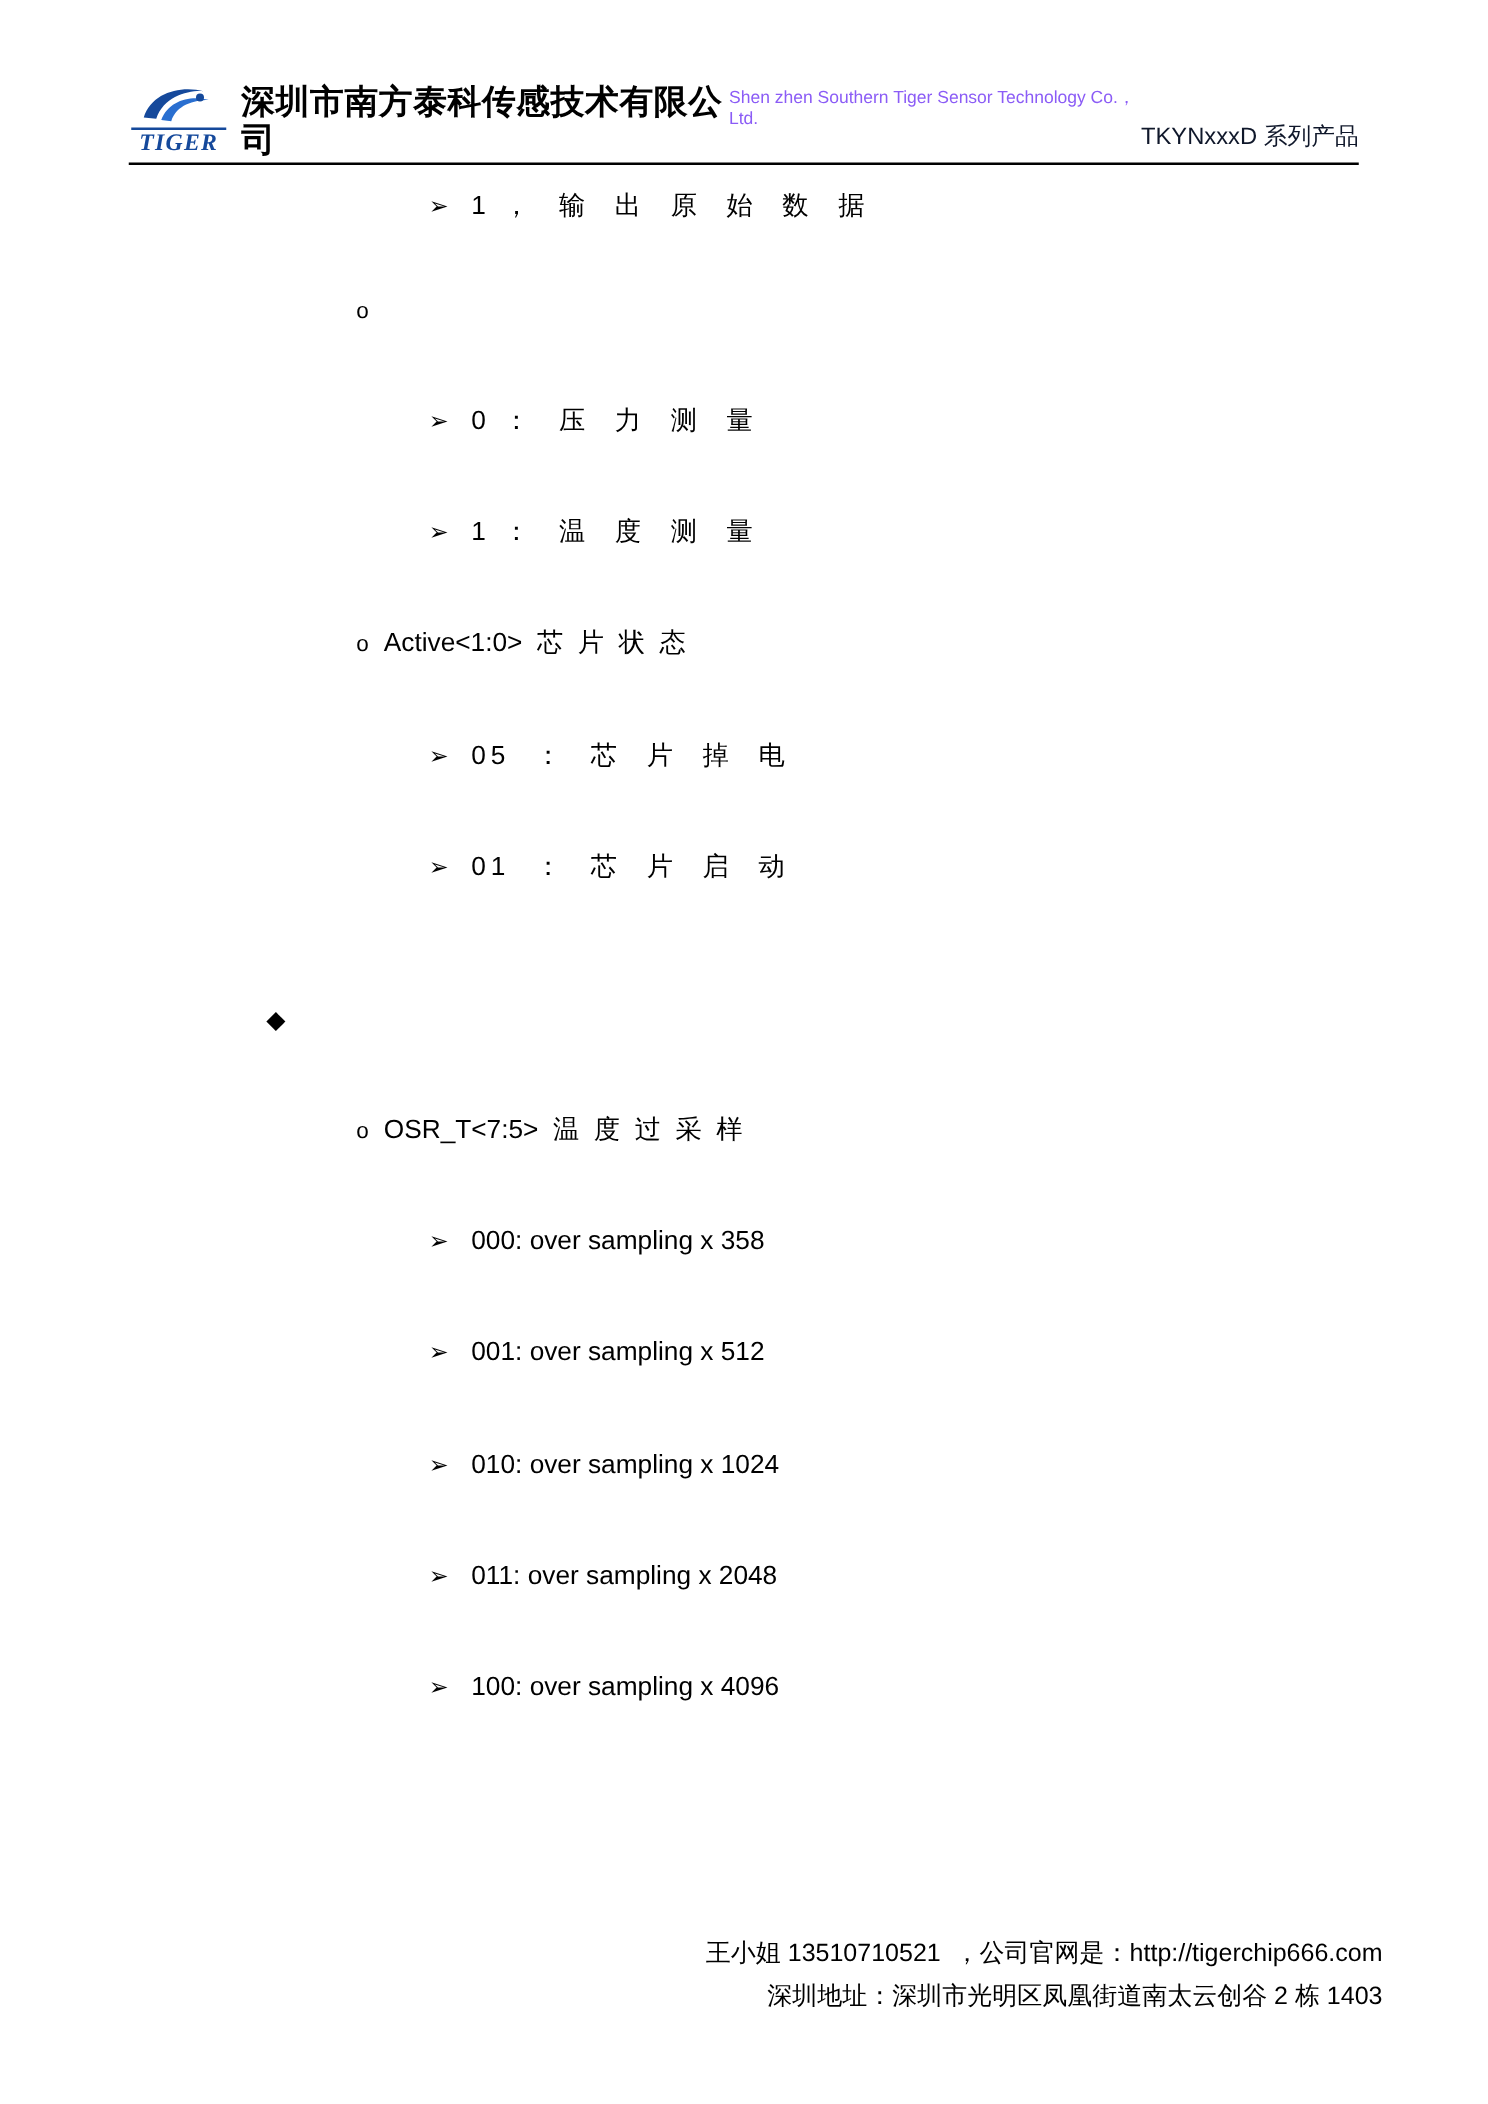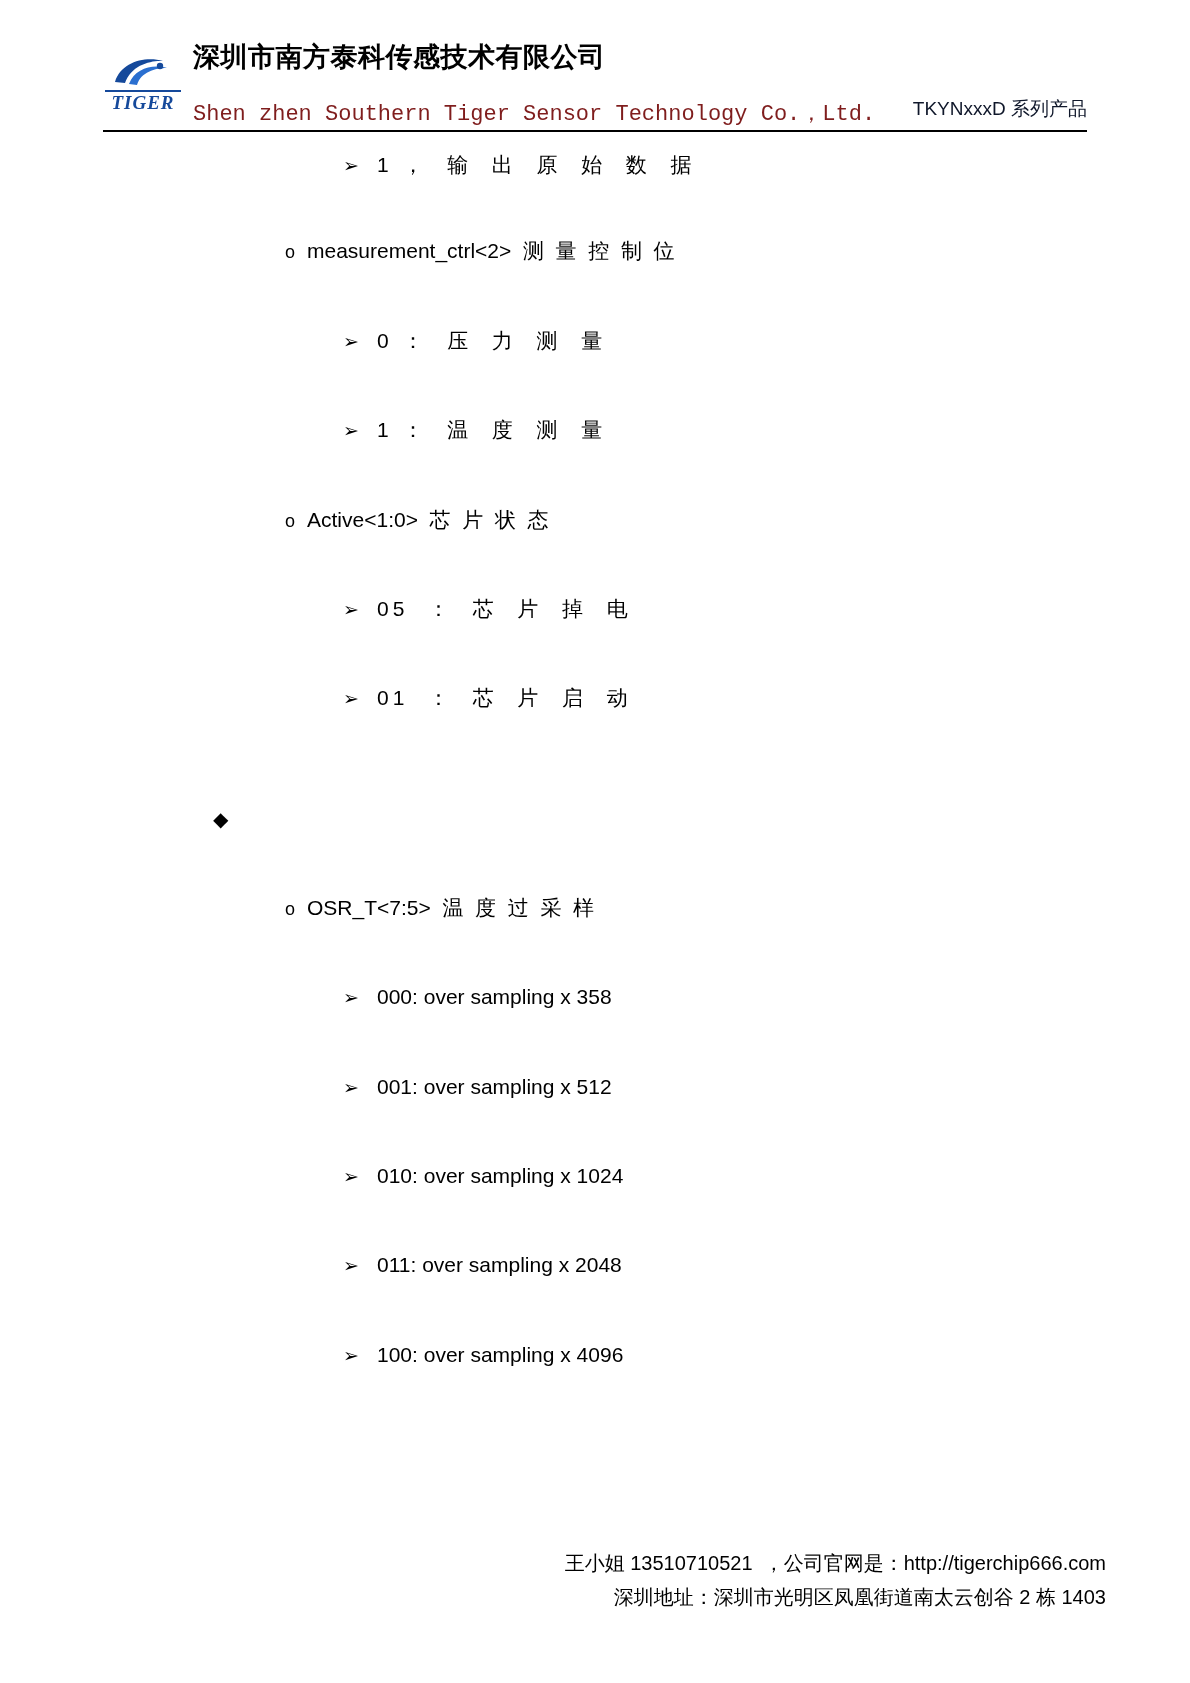--- a/index.html
+++ b/index.html
@@ -69,38 +69,36 @@
   .logo-rule {
     position: absolute;
     left: 2px;
     bottom: 24px;
     width: 76px;
     height: 2px;
     background: #15499b;
   }
   .brand-text {
     display: flex;
-    flex-direction: column;
     justify-content: flex-end;
-    gap: 24px;
   }
   .brand-cn {
     font-family: "Liberation Sans", sans-serif;
     font-weight: bold;
     font-size: 27px;
     letter-spacing: 0.5px;
     line-height: 1.15;
     color: #000;
   }
   .brand-en {
-    font-family: Liberation Mono, monospace;
-    font-size: 22px;
+    font-family: Liberation Sans, sans-serif;
+    font-size: 14px;
     line-height: 1.25;
     margin-top: 3px;
-    color: #7f1d1d;
+    color: #8b5cf6;
   }
   .header-right {
     font-family: "Liberation Sans", sans-serif;
     font-size: 19px;
     padding-bottom: 6px;
     white-space: nowrap;
     color: #0f172a;
   }
   .header-rule {
     position: absolute;
@@ -214,21 +212,20 @@
 
   <div class="content">
 
     <div class="line lvl-arrow sp-0">
       <span class="bullet">➢</span>
       <span class="txt spaced-narrow">1 ，  输  出  原  始  数  据</span>
     </div>
 
     <div class="line lvl-circle sp-1">
       <span class="bullet">o</span>
-      <span class="txt">measurement_ctrl&lt;2&gt;  测  量  控  制  位</span>
     </div>
 
     <div class="line lvl-arrow sp-2">
       <span class="bullet">➢</span>
       <span class="txt spaced-narrow">0 ：  压  力  测  量</span>
     </div>
 
     <div class="line lvl-arrow sp-2">
       <span class="bullet">➢</span>
       <span class="txt spaced-narrow">1 ：  温  度  测  量</span>

